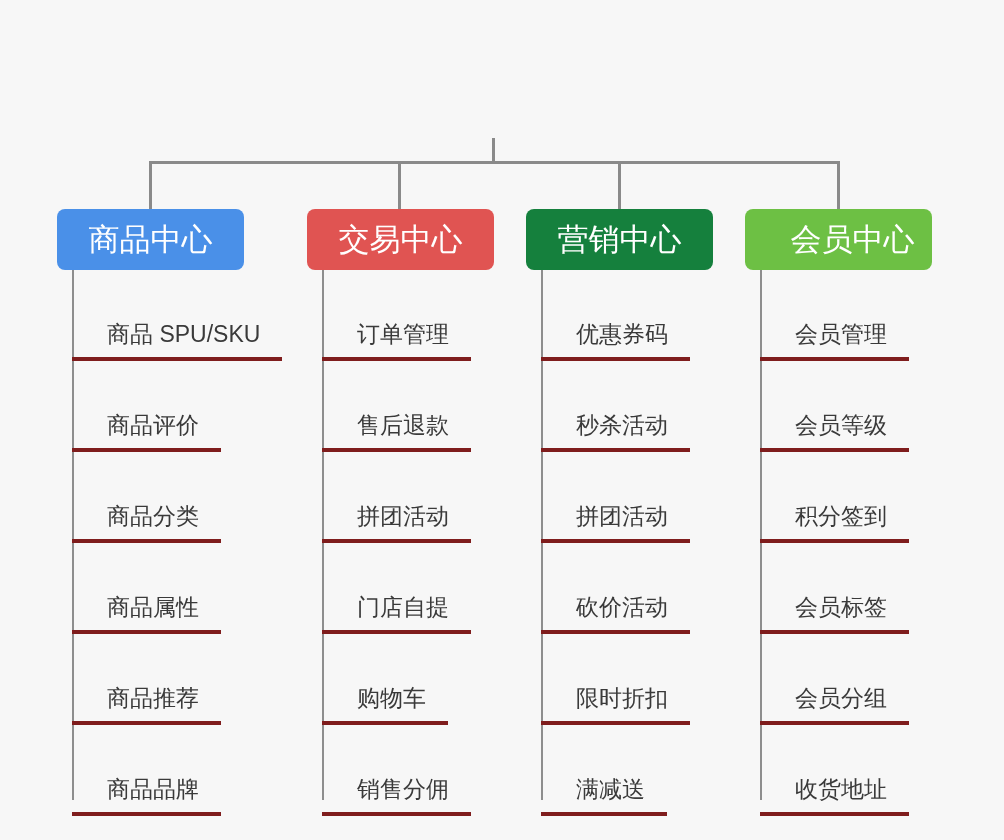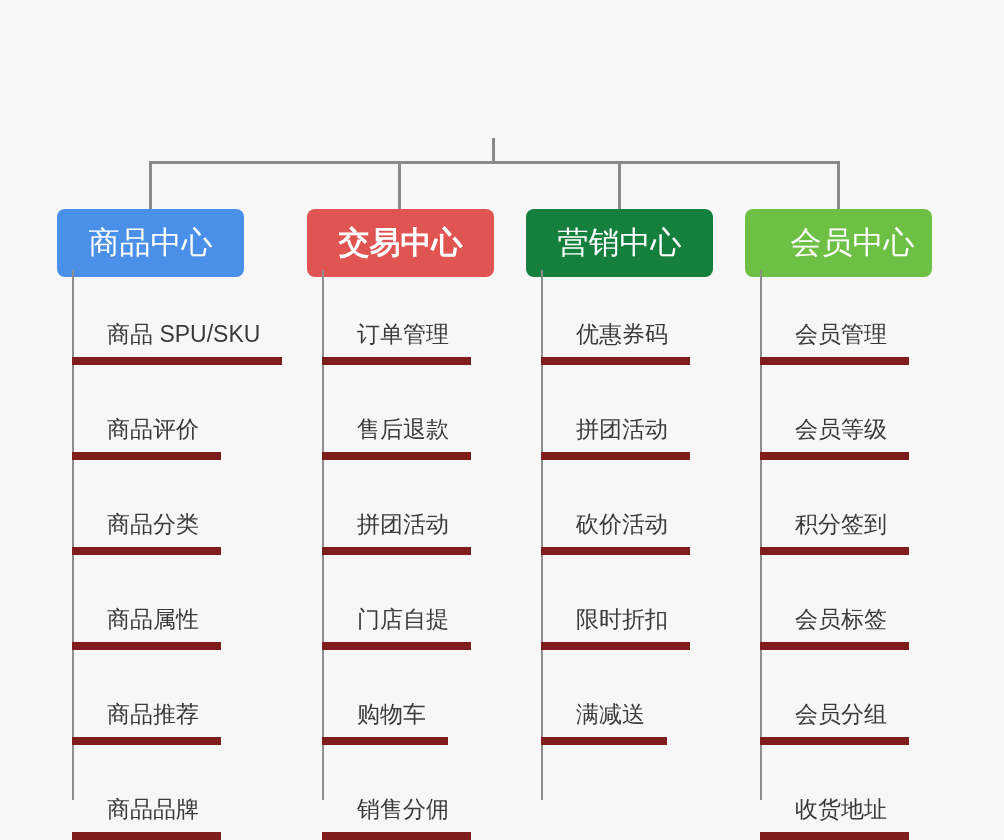--- a/index.html
+++ b/index.html
@@ -42,53 +42,53 @@
     font-size: 42px;
     letter-spacing: 1px;
     color: #f2ae49;
     white-space: nowrap;
   }
 
   
   .branch {
     position: absolute;
     top: 209px;
-    width: 187px; height: 68px;
+    width: 187px; height: 61px;
     border-radius: 8px;
     color: #ffffff;
     font-size: 31px;
     display: flex;
     align-items: center;
     justify-content: center;
     white-space: nowrap;
     cursor: pointer;
   }
   .branch-1 { left: 57px; }
-  .branch-2 { left: 307px; font-weight: bold; }
+  .branch-2 { left: 307px; }
   .branch-3 { left: 526px; }
   .branch-4 { left: 745px; }
 
   
   .col { position: absolute; top: 270px; }
   .col-1 { left: 72px; }
   .col-2 { left: 322px; }
   .col-3 { left: 541px; }
   .col-4 { left: 760px; }
   .col .spine {
     position: absolute;
     left: 0; top: 0;
     width: 2px; height: 530px;
     background: #8e8e8e;
   }
   .leaf {
     position: relative;
     width: fit-content;
     margin-top: 49px;
     padding: 0 22px 8px 35px;
-    border-bottom: 8px solid #7f1d1d;
+    border-bottom: 4px solid #7f1d1d;
     font-size: 23px;
     line-height: 30px;
     color: #3a3a3a;
     white-space: nowrap;
     cursor: pointer;
   }
   .leaf:first-of-type { margin-top: 45px; }
 </style>
 </head>
 <body>
@@ -132,20 +132,21 @@
     <div class="leaf">售后退款</div>
     <div class="leaf">拼团活动</div>
     <div class="leaf">门店自提</div>
     <div class="leaf">购物车</div>
     <div class="leaf">销售分佣</div>
   </div>
 
   <div class="col col-3">
     <div class="spine"></div>
     <div class="leaf">优惠券码</div>
+    <div class="leaf">秒杀活动</div>
     <div class="leaf">拼团活动</div>
     <div class="leaf">砍价活动</div>
     <div class="leaf">限时折扣</div>
     <div class="leaf">满减送</div>
   </div>
 
   <div class="col col-4">
     <div class="spine"></div>
     <div class="leaf">会员管理</div>
     <div class="leaf">会员等级</div>

